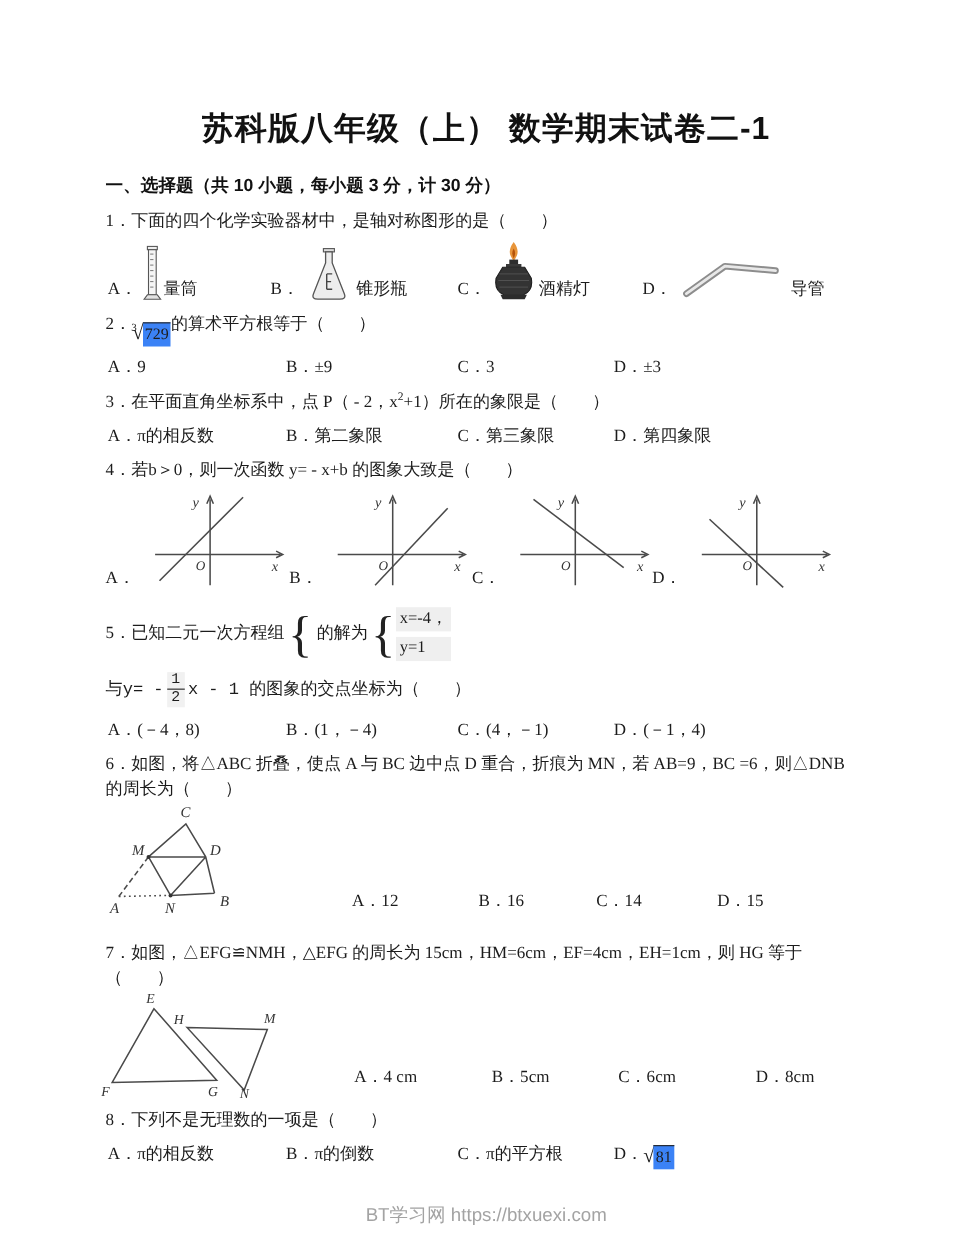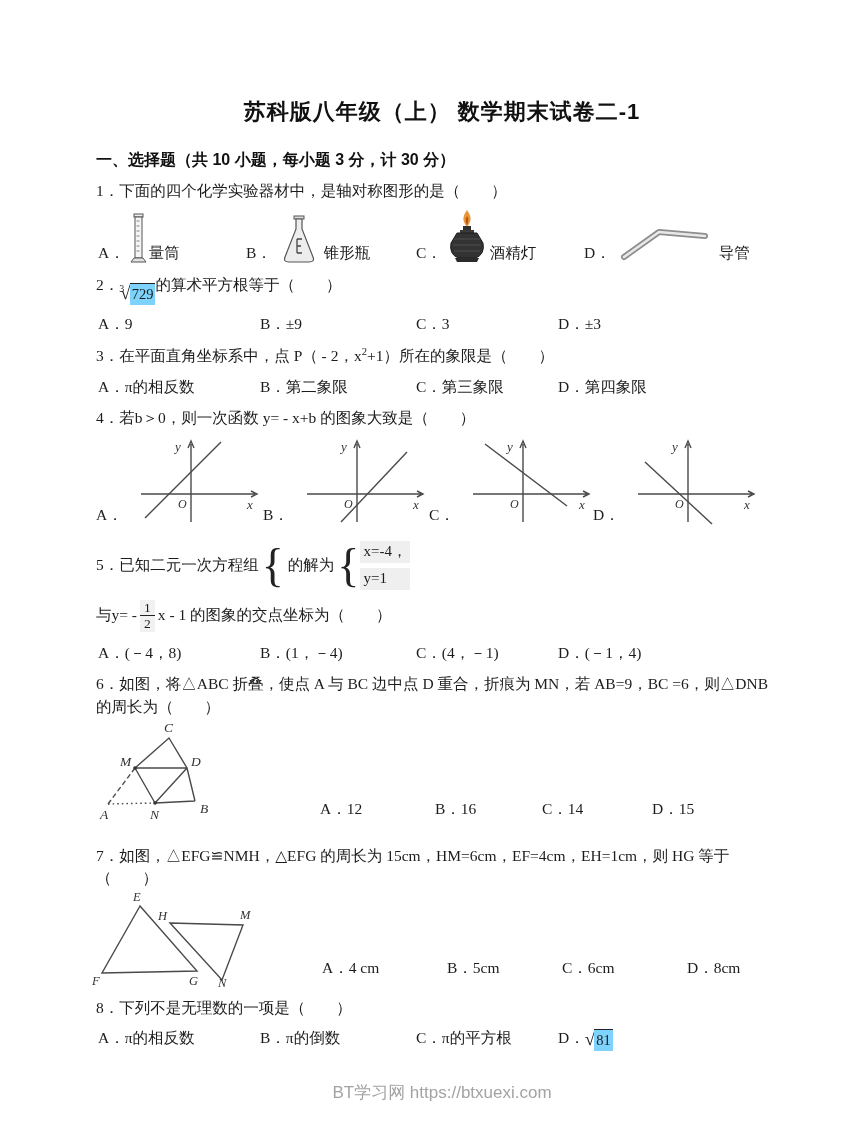--- a/index.html
+++ b/index.html
@@ -7,21 +7,21 @@
   body {
     height:1122px; overflow:hidden;
     font-family:"Liberation Serif", serif;
     color:#1c1c1c;
     padding:96px 78px 0 96px;
     font-size:15.5px;
     line-height:1.45;
   }
   .title {
     text-align:center; font-family:"Liberation Sans", sans-serif;
-    font-weight:700; font-size:22px; letter-spacing:1px; color:#111;
+    font-weight:700; font-size:29px; letter-spacing:1px; color:#111;
   }
   .sec-head {
     font-family:"Liberation Sans", sans-serif;
     font-weight:700; font-size:16px; margin-top:20px; color:#111;
   }
   .q { margin-top:9px; }
   .qtext { font-size:15.5px; }
   .opts {
     display:grid; grid-template-columns:162px 156px 142px 1fr;
     margin:8px 0 9px 2px; font-size:15.5px;
@@ -29,21 +29,21 @@
   
   .opts-img { display:flex; margin:6px 0 8px 2px; }
   .opt-img { display:flex; align-items:flex-end; }
   .opt-img .letter { margin-right:2px; }
   .opt-img svg { display:block; }
   .w1 { width:148px; } .w2 { width:170px; } .w3 { width:168px; }
   
   .cuberoot, .sqrt { display:inline-flex; align-items:flex-start; vertical-align:-2px; }
   .cuberoot sup { font-size:10px; margin-right:-4px; margin-top:-1px; z-index:1; }
   .rad-sign { font-size:19px; line-height:1.05; }
-  .radicand { border-top:1.5px solid #222; background:#7dd3fc; padding:0 2px; margin-left:-1px; font-size:14.5px; }
+  .radicand { border-top:1.5px solid #222; background:#3b82f6; padding:0 2px; margin-left:-1px; font-size:14.5px; }
   
   .graph-row { display:flex; margin:4px 0 6px 0; }
   .graph-cell { display:flex; align-items:flex-end; }
   .graph-cell .letter { margin:0 0 6px 0; }
   .g1 { width:167px; } .g2 { width:166px; } .g3 { width:164px; }
   
   .mathline { display:flex; align-items:center; margin-top:6px; }
   .sys { display:inline-flex; align-items:center; margin:0 3px; }
   .brace { font-size:46px; font-weight:400; line-height:0.85; margin-right:1px; color:#222; }
   .eqs { display:inline-flex; flex-direction:column; gap:5px; font-size:15px; }
@@ -225,21 +225,21 @@
     </span>
     <span>的解为</span>
     <span class="sys">
       <span class="brace">{</span>
       <span class="eqs">
         <span>x=-4，</span>
         <span>y=1</span>
       </span>
     </span>
   </div>
-  <div class="mathline" style="margin-top:10px;">
+  <div class="mathline" style="margin-top:10px;font-family:Liberation Mono, monospace;">
     <span>与y= - </span>
     <span class="frac">
       <span class="num">1</span>
       <span class="den">2</span>
     </span>
     <span>x - 1 的图象的交点坐标为（　　）</span>
   </div>
   <div class="opts" style="margin-top:10px;">
     <span>A．(－4，8)</span>
     <span>B．(1，－4)</span>

